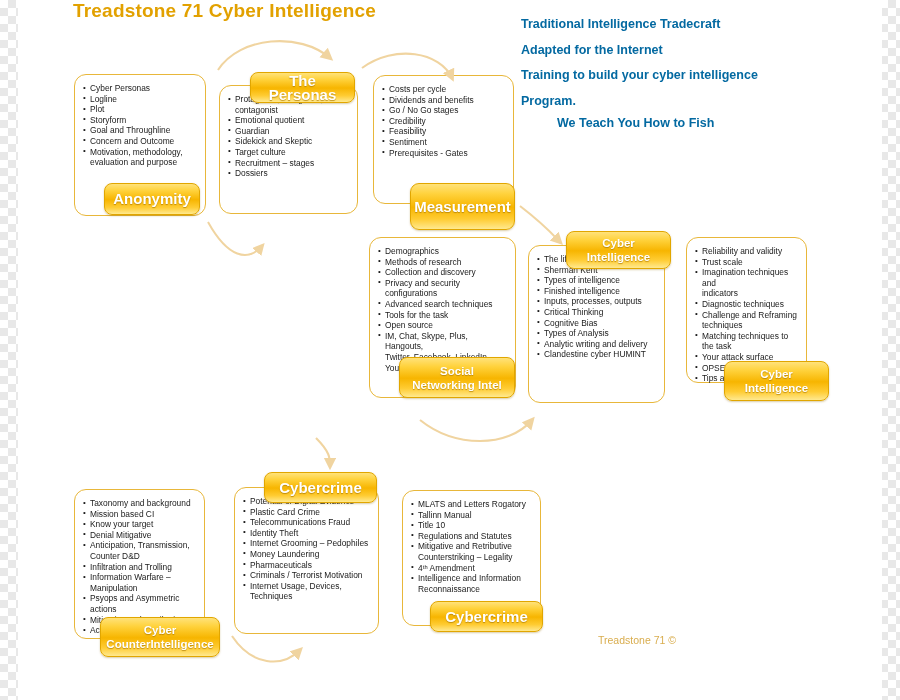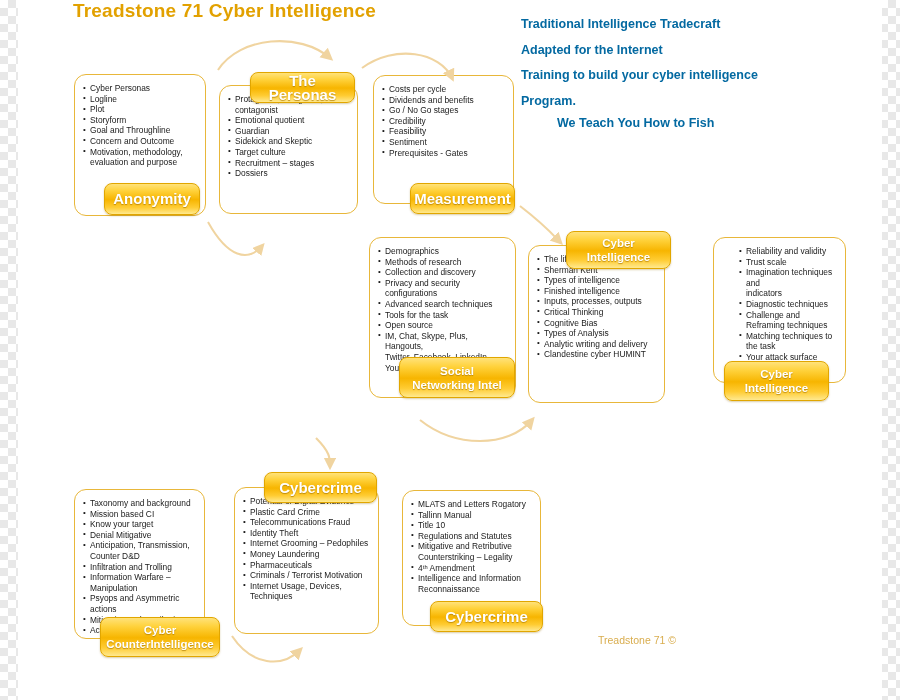--- a/index.html
+++ b/index.html
@@ -211,21 +211,21 @@
             <li>Finished intelligence</li>
             <li>Inputs, processes, outputs</li>
             <li>Critical Thinking</li>
             <li>Cognitive Bias</li>
             <li>Types of Analysis</li>
             <li>Analytic writing and delivery</li>
             <li>Clandestine cyber HUMINT</li>
           </ul>
         </div>
       </div>
-      <div class="panel" style="left: 713px; top: 237px; width: 133px; height: 146px; padding-left: 17px;">
+      <div class="panel" style="left: 686px; top: 237px; width: 121px; height: 146px;">
         <div class="inner">
           <ul>
             <li>Reliability and validity</li>
             <li>Trust scale</li>
             <li>Imagination techniques and
   indicators</li>
             <li>Diagnostic techniques</li>
             <li>Challenge and Reframing techniques</li>
             <li>Matching techniques to the task</li>
             <li>Your attack surface</li>
@@ -280,21 +280,21 @@
             <li>4ᵗʰ Amendment</li>
             <li>Intelligence and Information
   Reconnaissance</li>
           </ul>
         </div>
       </div>
     </div>
   <div id="labels">
       <div class="gold" style="left: 104px; top: 183px; width: 96px; height: 32px; white-space: pre-line;">Anonymity</div>
       <div class="gold" style="left: 250px; top: 72px; width: 105px; height: 31px; white-space: pre-line;">The Personas</div>
-      <div class="gold" style="left: 410px; top: 183px; width: 105px; height: 31px; white-space: pre-line;">Measurement</div>
+      <div class="gold" style="left: 410px; top: 183px; width: 105px; height: 47px; white-space: pre-line; border-radius: 9px;">Measurement</div>
       <div class="gold sm" style="left: 566px; top: 231px; width: 105px; height: 38px; white-space: pre-line;">Cyber
 Intelligence</div>
       <div class="gold sm" style="left: 399px; top: 357px; width: 116px; height: 41px; white-space: pre-line;">Social
 Networking Intel</div>
       <div class="gold sm" style="left: 724px; top: 361px; width: 105px; height: 40px; white-space: pre-line;">Cyber
 Intelligence</div>
       <div class="gold" style="left: 264px; top: 472px; width: 113px; height: 31px; white-space: pre-line;">Cybercrime</div>
       <div class="gold sm" style="left: 100px; top: 617px; width: 120px; height: 40px; white-space: pre-line;">Cyber
 CounterIntelligence</div>
       <div class="gold" style="left: 430px; top: 601px; width: 113px; height: 31px; white-space: pre-line;">Cybercrime</div>

